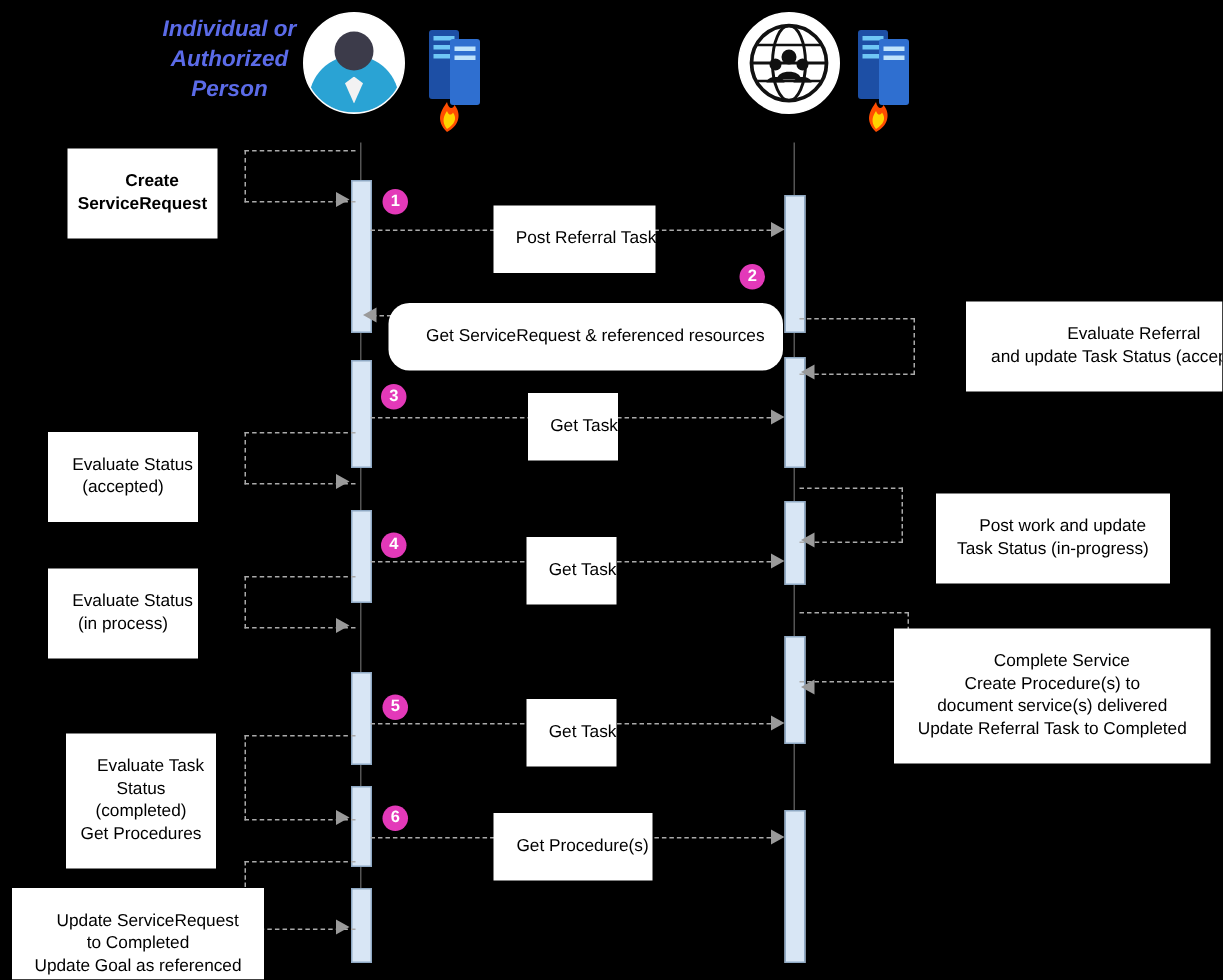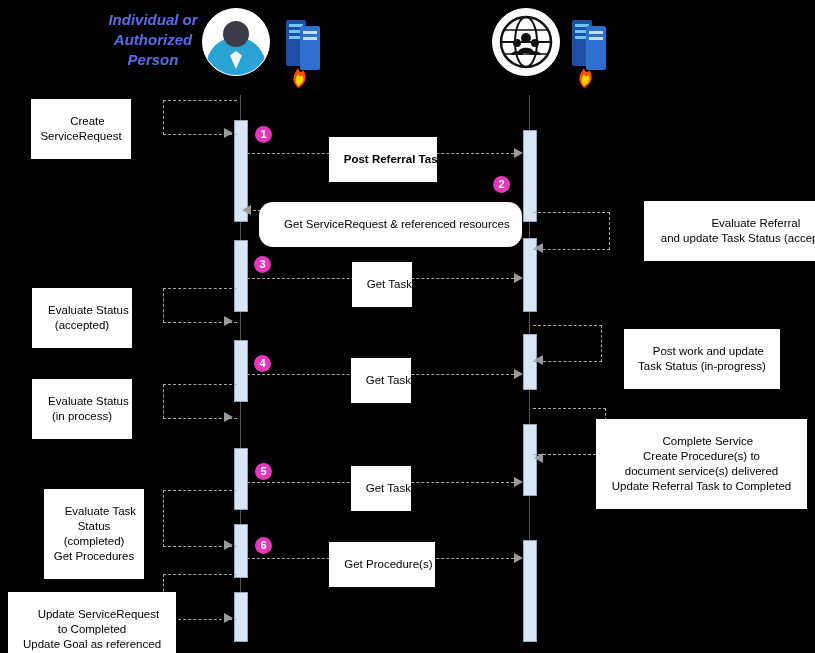--- a/index.html
+++ b/index.html
@@ -247,26 +247,26 @@
   <div class="dashbox" style="left:247px; top:558px; width:272px; height:0; border-bottom:none; border-right:none; border-left:none;"></div>
   <div class="arrowhead arrow-right" style="left:514px; top:553px;"></div>
 
   <div class="badge" style="left:255px; top:126px;">1</div>
   <div class="badge" style="left:493px; top:176px;">2</div>
   <div class="badge" style="left:254px; top:256px;">3</div>
   <div class="badge" style="left:254px; top:355px;">4</div>
   <div class="badge" style="left:255px; top:463px;">5</div>
   <div class="badge" style="left:255px; top:537px;">6</div>
 
-  <div class="label" style="left:31px; top:99px; width:96px;">
+  <div class="label" style="left:45px; top:99px; width:96px;font-weight:bold;">
     <span style="white-space:pre-line;">Create
 ServiceRequest</span>
   </div>
 
-  <div class="label" style="left:329px; top:137px; width:104px;font-weight:bold;">
+  <div class="label" style="left:329px; top:137px; width:104px;">
     <span>Post Referral Task</span>
   </div>
 
   <div class="label" style="left:259px; top:202px; width:259px;border-radius:14px;">
     <span>Get ServiceRequest &amp; referenced resources</span>
   </div>
 
   <div class="label" style="left:596px; top:201px; width:207px;margin-left:48px;">
     <span style="white-space:pre-line;">Evaluate Referral
 and update Task Status (accepted)</span>

